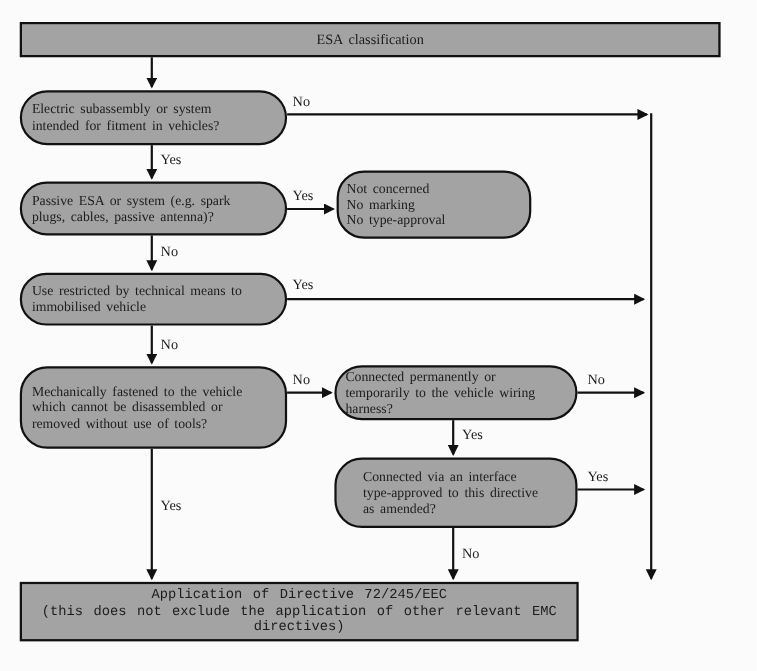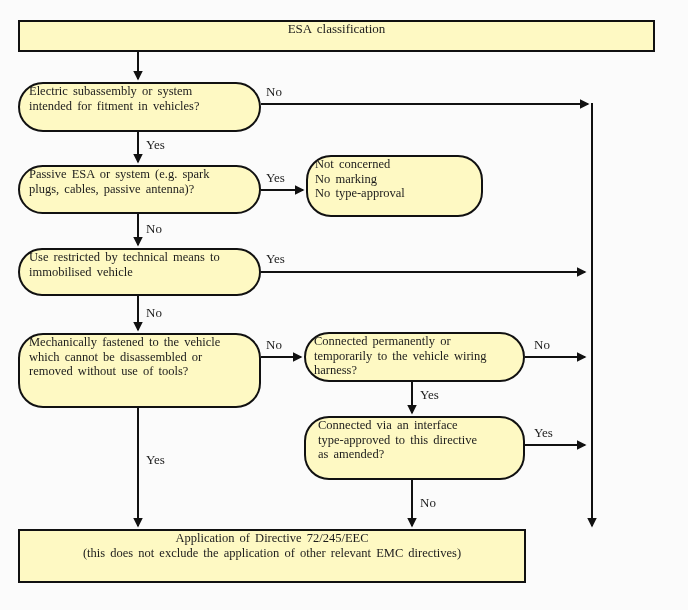--- a/index.html
+++ b/index.html
@@ -20,22 +20,23 @@
     position: absolute;
     left: 0;
     top: 0;
     width: 688px;
     height: 610px;
   }
   .node {
     position: absolute;
     box-sizing: border-box;
     border: 2px solid #111111;
-    background: #fef9c3;
+    background: #a3a3a3;
     display: flex;
+    align-items: center;
     font-size: 12.5px;
     line-height: 14.6px;
     word-spacing: 2px;
   }
   .node .txt {
     white-space: pre-line;
     width: 100%;
   }
   .node.left-text {
     padding-left: 9px;
@@ -120,27 +121,27 @@
 temporarily to the vehicle wiring
 harness?</span>
   </div>
 
   <div class="node left-text" style="left:18px; top:333px; width:243px; height:75px;">
     <span class="txt">Mechanically fastened to the vehicle
 which cannot be disassembled or
 removed without use of tools?</span>
   </div>
 
-  <div class="node left-text" style="left:304px; top:416px; width:221px; height:64px; padding-left:12px;">
+  <div class="node left-text" style="left:304px; top:416px; width:221px; height:64px; padding-left:24px;">
     <span class="txt">Connected via an interface
 type-approved to this directive
 as amended?</span>
   </div>
 
-  <div class="node center-text" style="left:18px; top:529px; width:508px; height:54px;">
+  <div class="node center-text" style="left:18px; top:529px; width:508px; height:54px;font-family:Liberation Mono, monospace;">
     <span class="txt">Application of Directive 72/245/EEC
 (this does not exclude the application of other relevant EMC directives)</span>
   </div>
 
 
   <div class="edge-label" style="left:266px; top:85px;">No</div>
   <div class="edge-label" style="left:146px; top:138px;">Yes</div>
   <div class="edge-label" style="left:266px; top:171px;">Yes</div>
   <div class="edge-label" style="left:146px; top:222px;">No</div>
   <div class="edge-label" style="left:266px; top:252px;">Yes</div>

